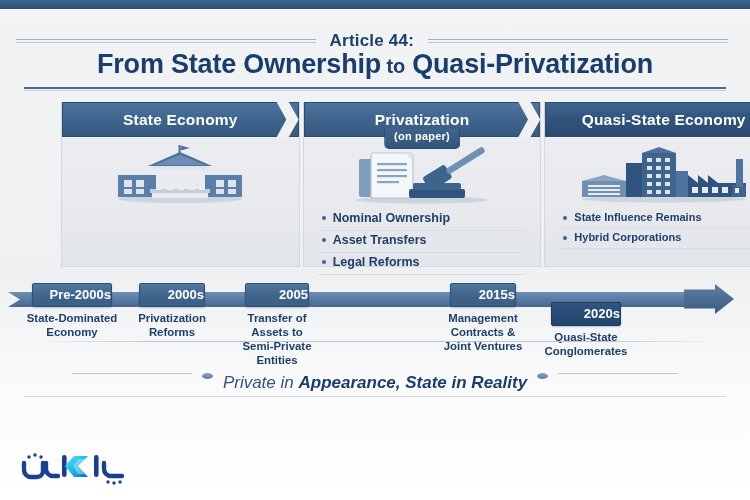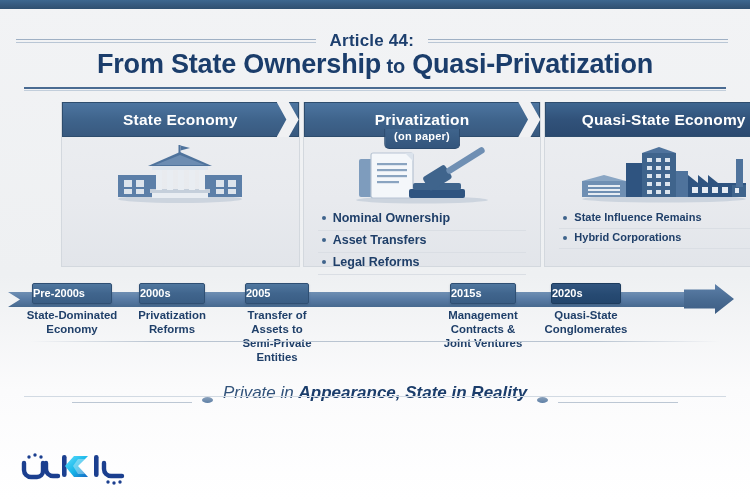--- a/index.html
+++ b/index.html
@@ -78,33 +78,33 @@
   .tarrow{position:absolute;left:8px;top:4px;width:726px;height:24px;}
   .tarrow .shaft{position:absolute;left:0;top:5px;width:690px;height:15px;
     background:linear-gradient(180deg,#6f8fb3 0%,#5a7da6 45%,#47698f 100%);
     clip-path:polygon(0 0,100% 0,100% 100%,0 100%,12px 50%);}
   .tarrow .head{position:absolute;left:676px;top:-3px;width:50px;height:30px;
     background:linear-gradient(180deg,#5d80a9 0%,#486a91 55%,#3d5d83 100%);
     clip-path:polygon(0 18%,62% 18%,62% 0,100% 50%,62% 100%,62% 82%,0 82%);}
   .years{position:absolute;left:0;top:0;width:750px;height:80px;}
   .ybox{position:absolute;top:0;display:flex;flex-direction:column;align-items:center;}
   .ypill{background:linear-gradient(180deg,#50779f 0%,#40658d 50%,#3a5d84 100%);
-    border:1px solid #2f4f73;color:#fff;font-size:11px;font-weight:bold;
-    padding:3px 0 4px;text-align:left;border-radius:2px;
+    border:1px solid #2f4f73;color:#fff;font-size:13px;font-weight:bold;
+    padding:3px 0 4px;text-align:right;border-radius:2px;
     box-shadow:0 1px 2px rgba(40,60,85,.28);white-space:nowrap;}
   .ybox.dark .ypill{background:linear-gradient(180deg,#32557f 0%,#264a72 55%,#23456c 100%);
     border-color:#1d3c5e;}
   .ylabel{margin-top:5px;text-align:center;font-size:11.4px;font-weight:bold;
     color:#1f3f69;line-height:1.22;}
   .tfade{position:absolute;left:30px;top:58px;width:690px;height:1px;
     background:linear-gradient(90deg,rgba(150,165,185,0) 0%,#b9c4d1 18%,#b9c4d1 82%,rgba(150,165,185,0) 100%);}
 
   
   .tagwrap{position:absolute;left:0;top:373px;width:750px;height:30px;
-    display:flex;align-items:flex-end;justify-content:center;gap:10px;}
+    display:flex;align-items:flex-start;justify-content:center;gap:10px;}
   .tagrule{flex:0 0 120px;height:1px;background:#bcc7d4;}
   .tagdot{width:11px;height:6px;border-radius:50%;
     background:linear-gradient(180deg,#8ba1bb 0%,#5d7fa6 100%);flex:0 0 auto;}
   .tagtext{font-size:17px;font-style:italic;color:#31527a;white-space:nowrap;}
   .tagtext b{font-weight:bold;color:#1b3d6b;}
   .tagbase{position:absolute;left:24px;top:396px;width:702px;height:1px;
     background:#d2dae3;}
 
   
   .logo{position:absolute;left:18px;top:448px;height:40px;
@@ -298,21 +298,21 @@
         <div class="ylabel">Transfer of<br>Assets to<br>Semi-Private Entities</div>
       </div>
 
 
       <div class="ybox" style="left:434px;width:98px;">
         <div class="ypill" style="width:64px;">2015s</div>
         <div class="ylabel">Management<br>Contracts &amp;<br>Joint Ventures</div>
       </div>
 
       <div class="ybox dark" style="left:536px;width:100px;">
-        <div class="ypill" style="width:68px;">2020s</div>
+        <div class="ypill" style="width:68px;margin-top:19px;">2020s</div>
         <div class="ylabel">Quasi-State<br>Conglomerates</div>
       </div>
     </div>
     <div class="tfade"></div>
   </div>
 
   <div class="tagwrap">
     <div class="tagrule"></div>
     <div class="tagdot"></div>
     <div class="tagtext"><span>Private in </span><b>Appearance, State in Reality</b></div>

